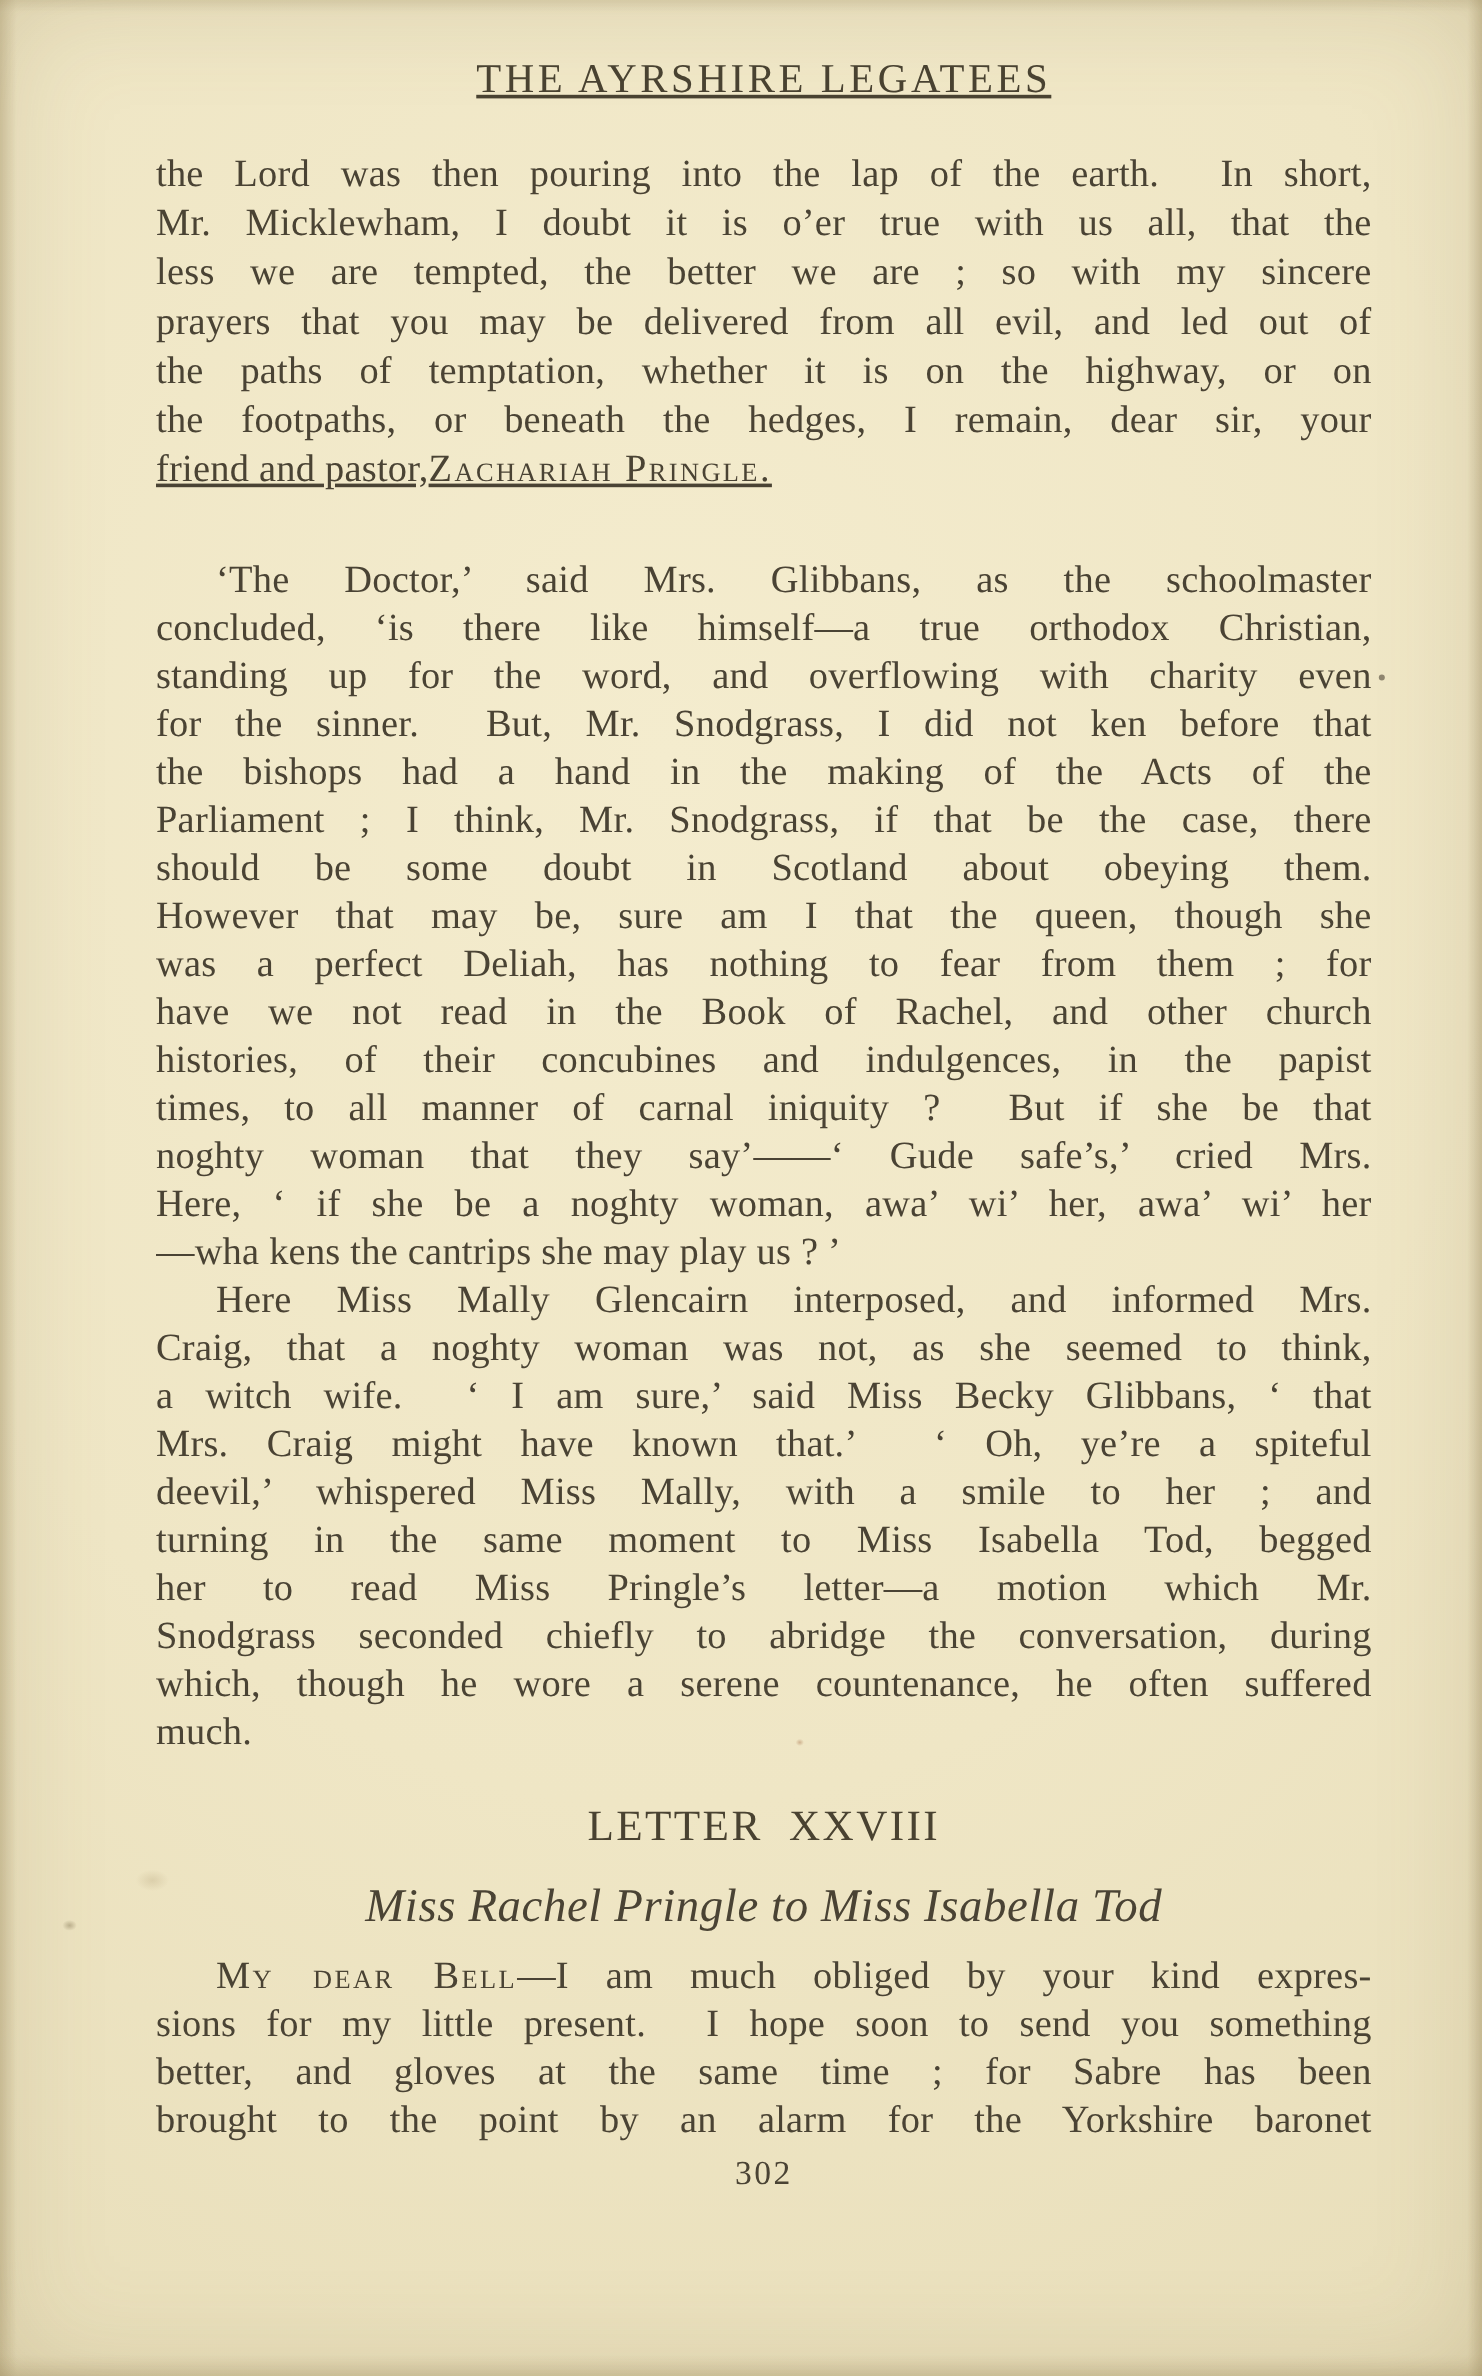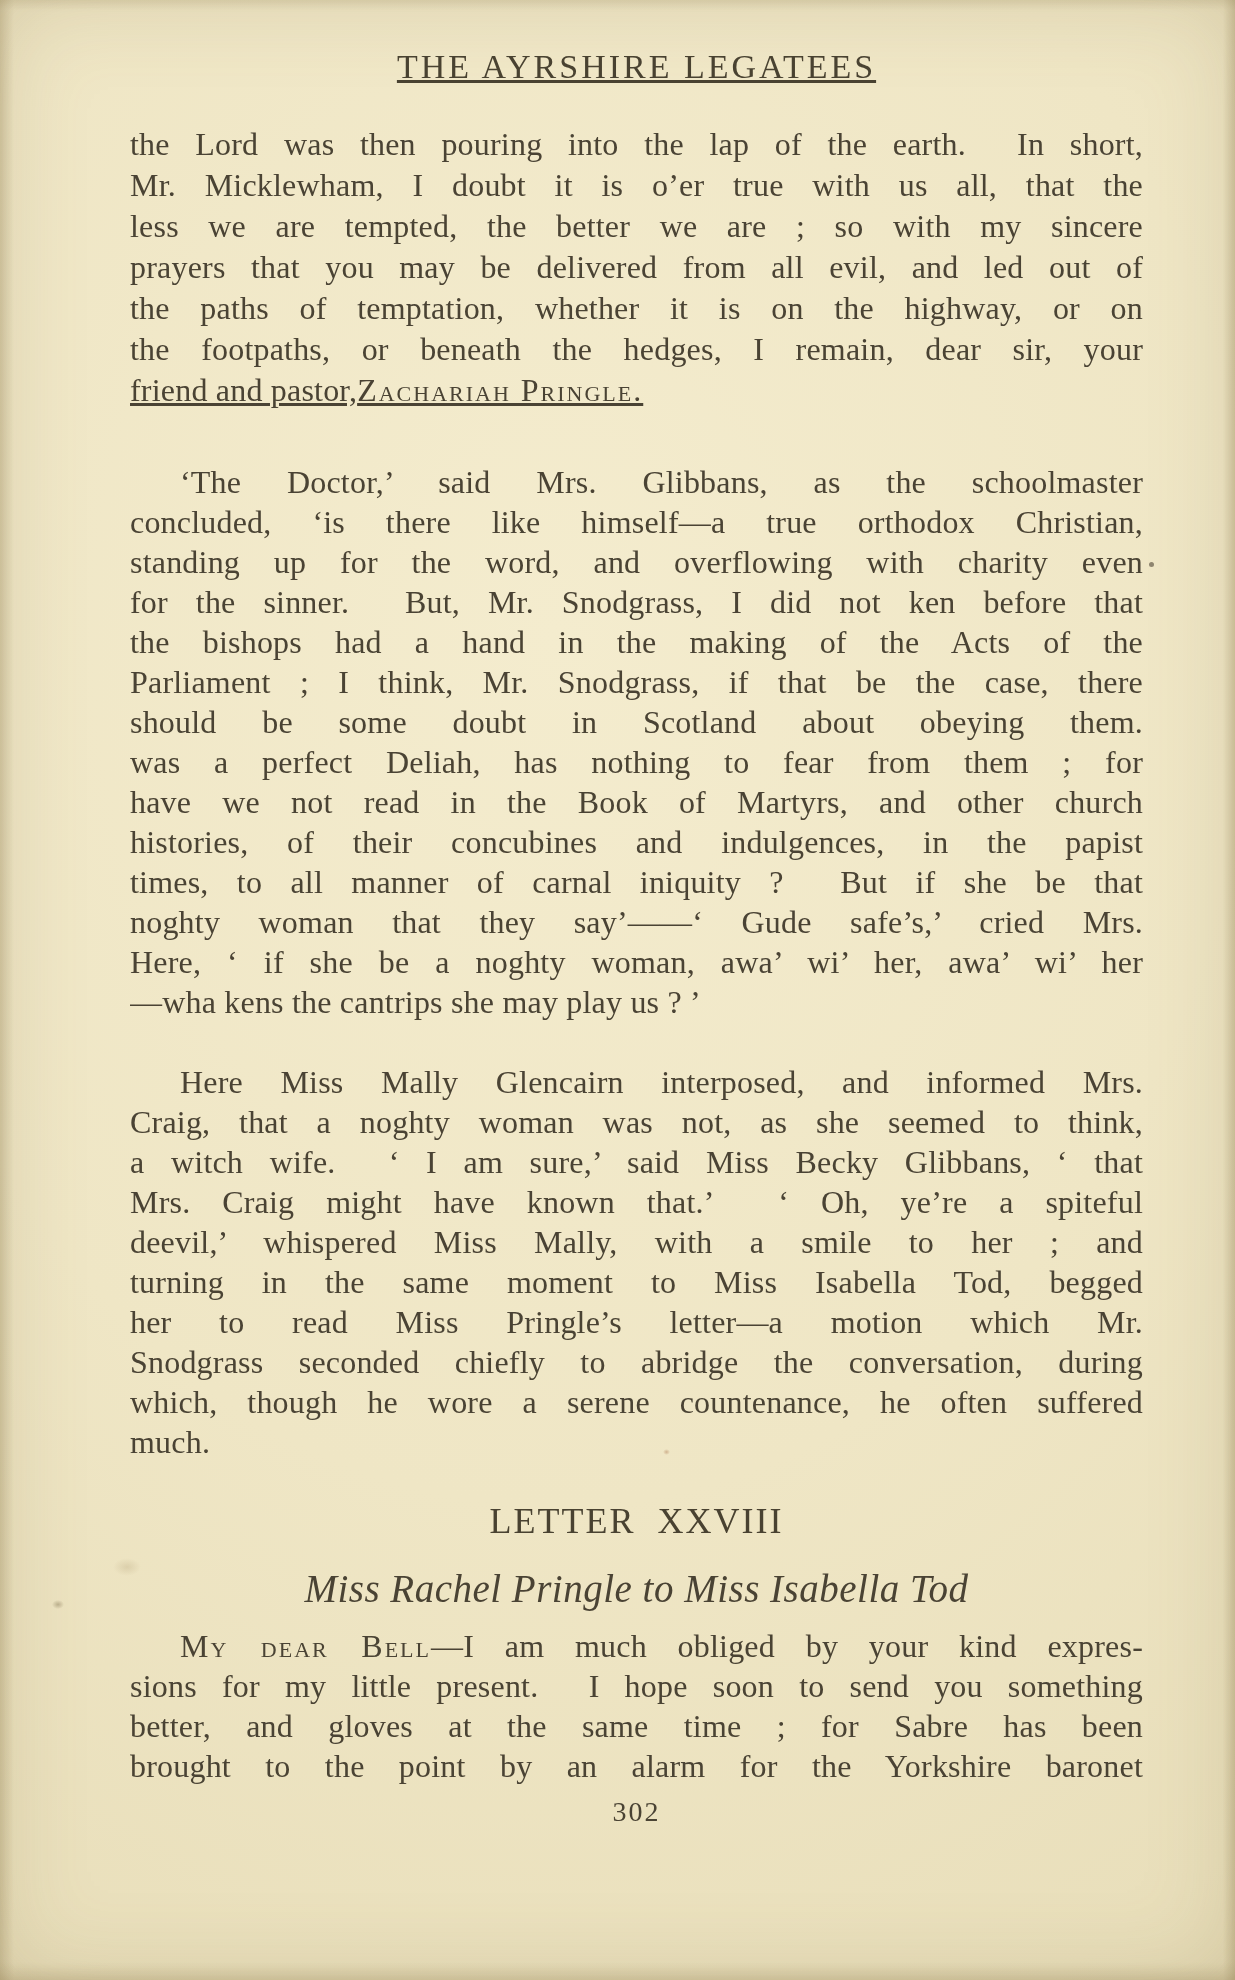--- a/index.html
+++ b/index.html
@@ -82,22 +82,23 @@
   </div>
 
   <div class="para" style="top:462px">
       <div class="line indent">‘The Doctor,’ said Mrs. Glibbans, as the schoolmaster</div>
       <div class="line">concluded, ‘is there like himself—a true orthodox Christian,</div>
       <div class="line">standing up for the word, and overflowing with charity even</div>
       <div class="line">for the sinner.&nbsp; But, Mr. Snodgrass, I did not ken before that</div>
       <div class="line">the bishops had a hand in the making of the Acts of the</div>
       <div class="line">Parliament ; I think, Mr. Snodgrass, if that be the case, there</div>
       <div class="line">should be some doubt in Scotland about obeying them.</div>
+      <div class="line">However that may be, sure am I that the queen, though she</div>
       <div class="line">was a perfect Deliah, has nothing to fear from them ; for</div>
-      <div class="line">have we not read in the Book of Martyrs, and other church</div>
+      <div class="line">have we not read in the Book of Rachel, and other church</div>
       <div class="line">histories, of their concubines and indulgences, in the papist</div>
       <div class="line">times, to all manner of carnal iniquity ?&nbsp; But if she be that</div>
       <div class="line">noghty woman that they say’——‘ Gude safe’s,’ cried Mrs.</div>
       <div class="line">Here, ‘ if she be a noghty woman, awa’ wi’ her, awa’ wi’ her</div>
       <div class="line natural">—wha kens the cantrips she may play us ? ’</div>
     </div>
 
   <div class="para" style="top:1062px">
       <div class="line indent">Here Miss Mally Glencairn interposed, and informed Mrs.</div>
       <div class="line">Craig, that a noghty woman was not, as she seemed to think,</div>

